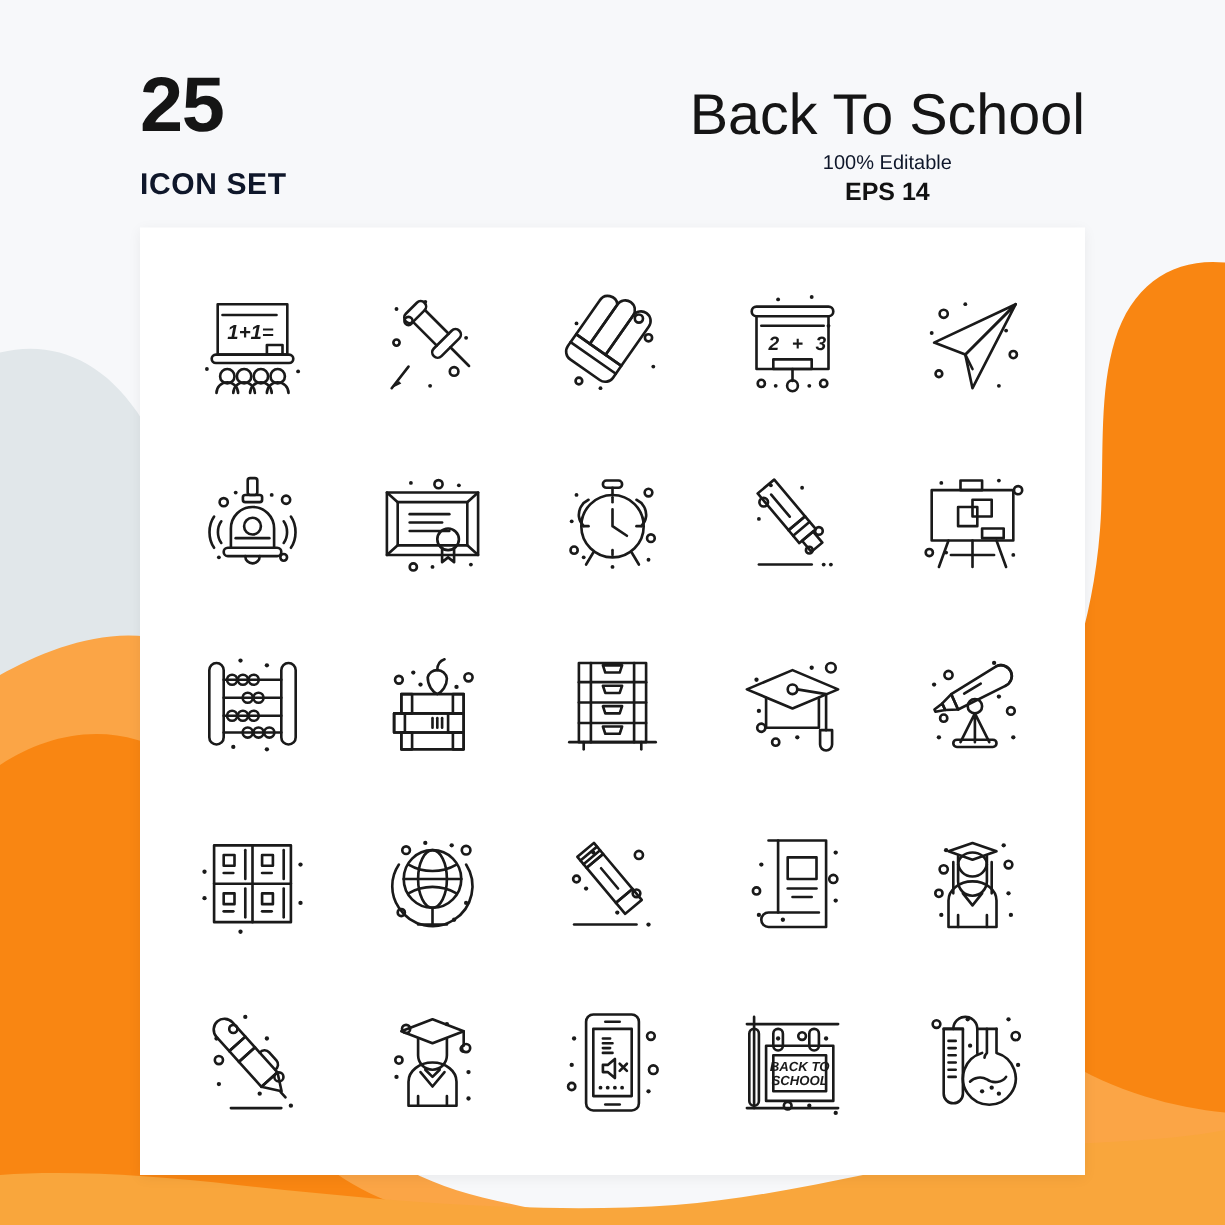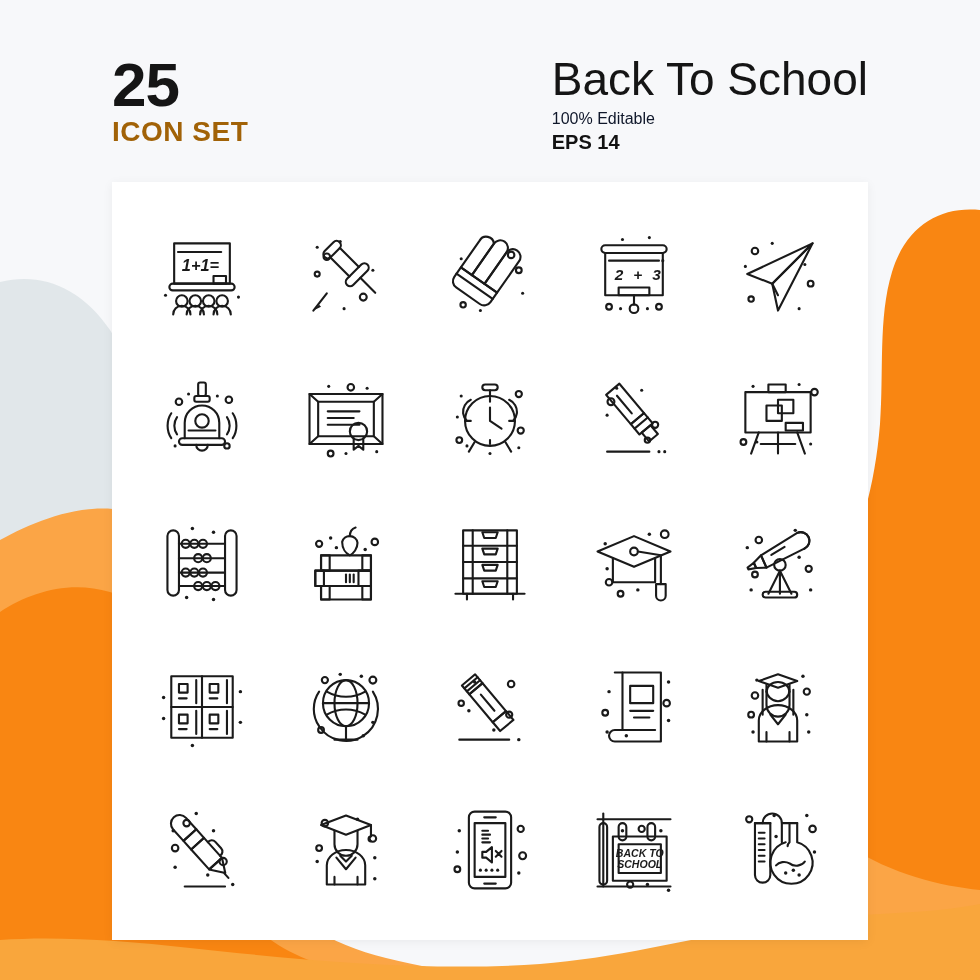--- a/index.html
+++ b/index.html
@@ -15,24 +15,24 @@
     background:#ffffff;z-index:2;
     box-shadow:0 2px 10px rgba(0,0,0,0.06);
   }
   .header{position:absolute;left:0;top:0;width:980px;height:182px;z-index:3;}
   .hl{position:absolute;left:112px;top:56px;}
   .count{
     font-size:62px;font-weight:bold;color:#151515;line-height:0.95;
     letter-spacing:-1px;font-family:"Liberation Sans",sans-serif;
   }
   .iconset{
-    font-size:28px;font-weight:bold;color:#a16207;letter-spacing:0.5px;
-    margin-top:1px;font-family:"Liberation Sans",sans-serif;
+    font-size:24px;font-weight:bold;color:#0f172a;letter-spacing:0.5px;
+    margin-top:19px;font-family:"Liberation Sans",sans-serif;
   }
-  .hr{position:absolute;right:112px;top:56px;text-align:left;}
+  .hr{position:absolute;right:112px;top:68px;text-align:center;}
   .title{
     font-size:46px;color:#151515;line-height:1;font-weight:normal;
     font-family:"Liberation Sans",sans-serif;letter-spacing:0px;
   }
   .sub1{font-size:16px;color:#0f172a;margin-top:8px;font-weight:normal;}
   .sub2{font-size:20px;color:#121212;margin-top:3px;font-weight:bold;}
   .grid{
     position:absolute;left:112px;top:182px;width:756px;height:758px;
     display:grid;grid-template-columns:repeat(5,1fr);grid-template-rows:repeat(5,1fr);
     z-index:4;

